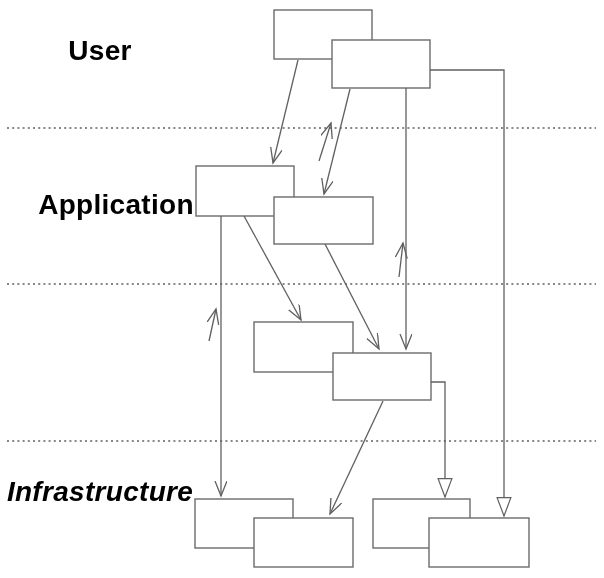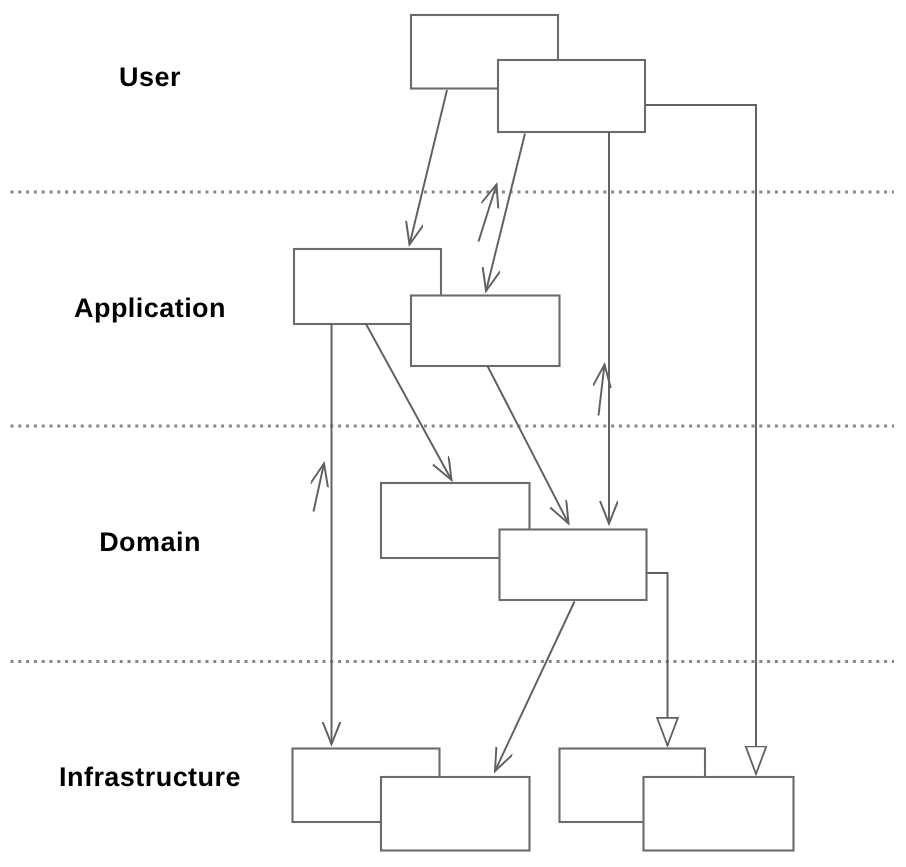--- a/index.html
+++ b/index.html
@@ -17,30 +17,30 @@
     background:var(--background);
     font-family:"Liberation Sans", sans-serif;
     overflow:hidden;
   }
   .diagram-svg{position:absolute;left:0;top:0;}
   .layer-label{
     position:absolute;
     left:0;width:200px;
     text-align:center;
     font-weight:bold;
-    font-size:18px;
+    font-size:28px;
     line-height:26px;
     color:var(--label_text);
     letter-spacing:.3px;
   }
   .layer-label span{display:block;}
   .lbl-ui{top:38px;}
-  .lbl-app{top:192px;}
+  .lbl-app{top:192px;padding-left:16px;}
   .lbl-domain{top:348px;}
-  .lbl-infra{top:505px;}
+  .lbl-infra{top:479px;font-style:italic;}
 </style>
 </head>
 <body>
 
 <div class="figure">
 
   <svg class="diagram-svg" width="604" height="578" viewBox="0 0 604 578">
     <defs>
       <marker id="vee" markerUnits="userSpaceOnUse" markerWidth="18" markerHeight="14" refX="15" refY="6" orient="auto">
         <path d="M0,0 L15,6 L0,12" fill="none" stroke="#606060" stroke-width="1.3"></path>
@@ -84,20 +84,17 @@
       <polyline points="431,382 445,382 445,497" marker-end="url(#hollow)"></polyline>
     </g>
   </svg>
 
   <div class="layer-label lbl-ui">
     <span>User</span>
   </div>
   <div class="layer-label lbl-app">
     <span>Application</span>
   </div>
-  <div class="layer-label lbl-domain">
-    <span>Domain</span>
-  </div>
   <div class="layer-label lbl-infra">
     <span>Infrastructure</span>
   </div>
 
 </div>
 
 </body></html>

